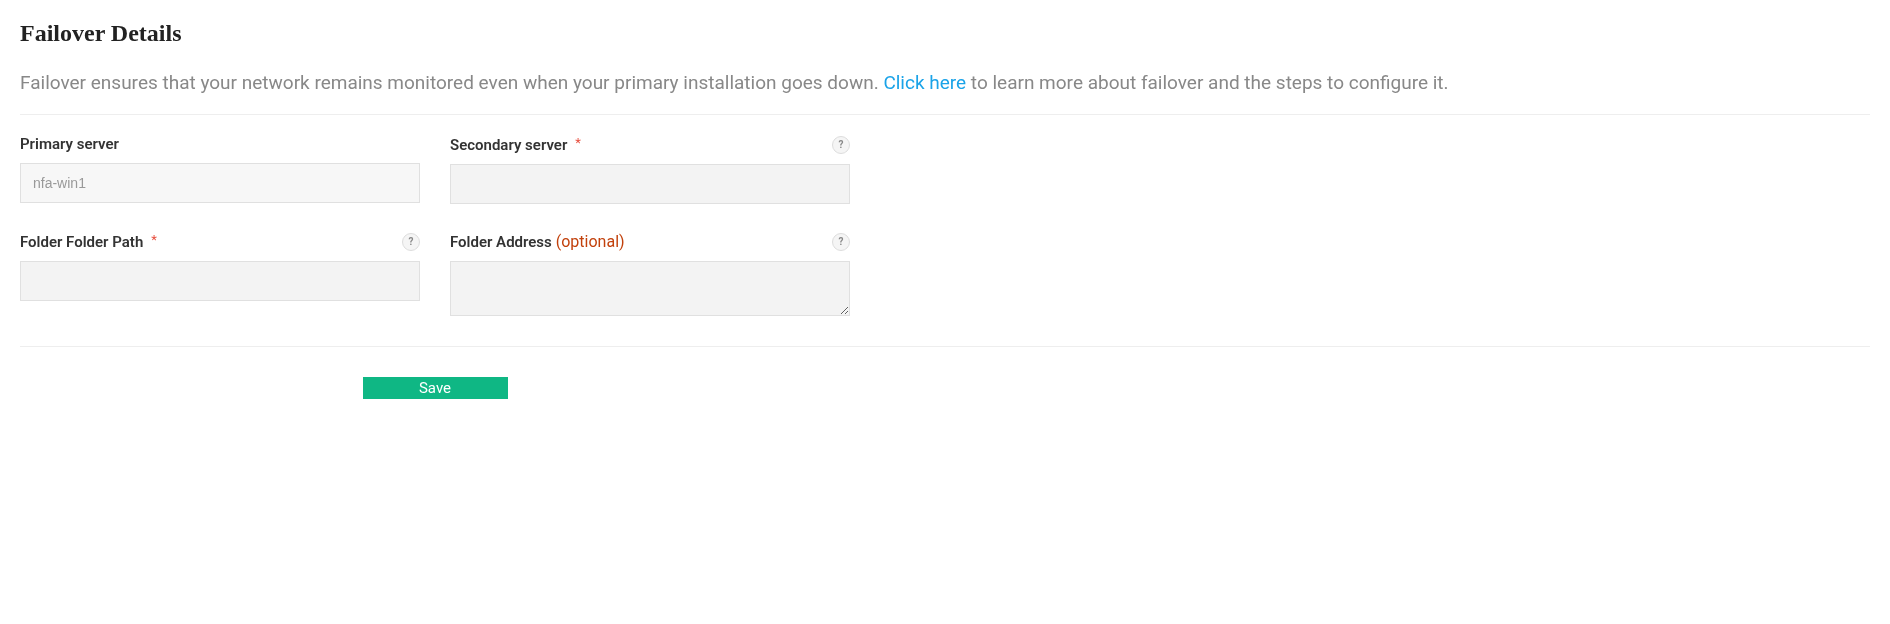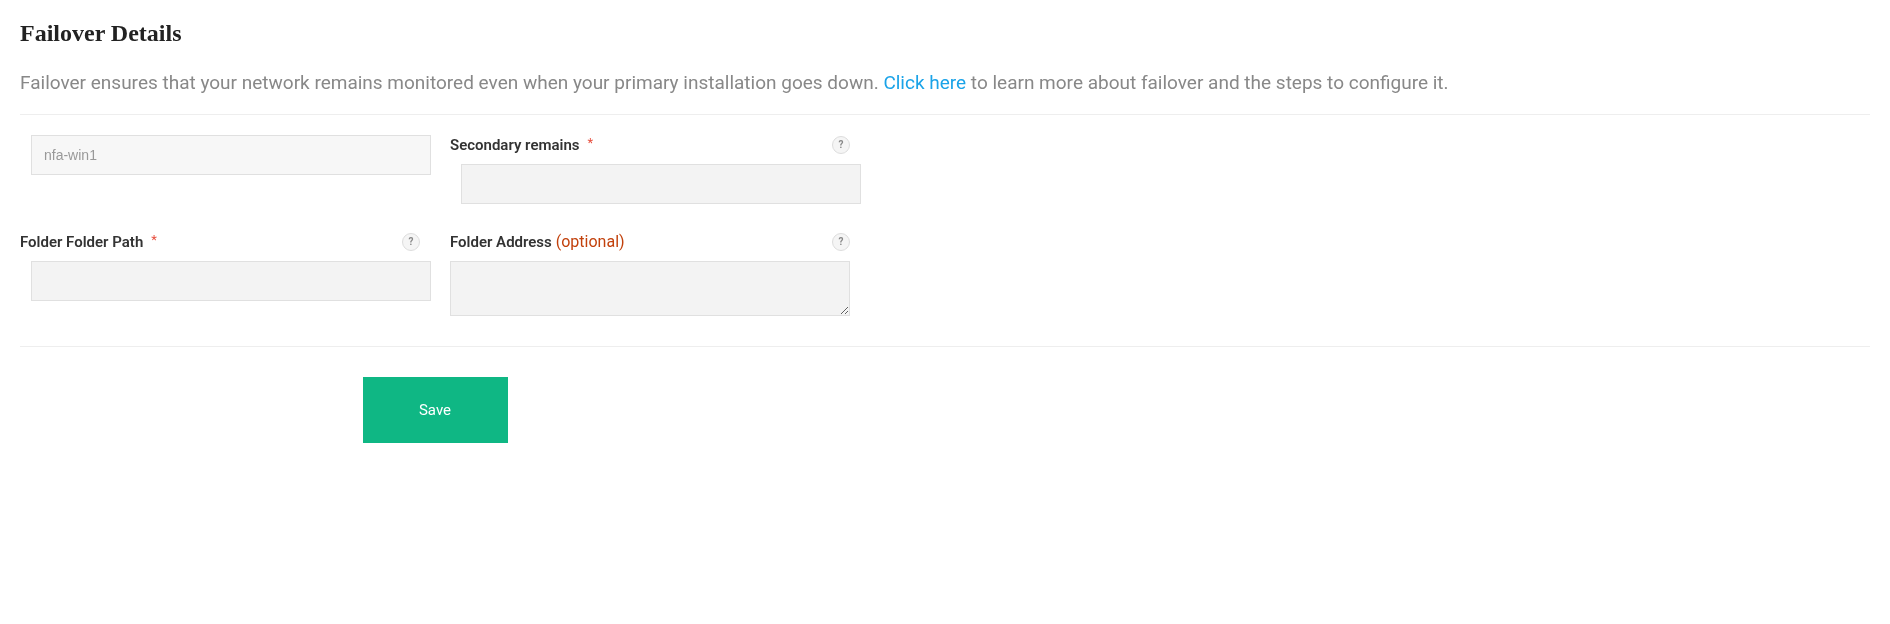--- a/index.html
+++ b/index.html
@@ -70,21 +70,20 @@
     }
     .form-input {
       height: 40px;
       border: 1px solid #e0e0e0;
       background: #f3f3f3;
       padding: 8px 12px;
       font-size: 14px;
       color: #555;
       outline: none;
       width: 100%;
-      margin-left: 11px;
     }
     .form-input.readonly {
       color: #999;
       background: #f7f7f7;
     }
     .form-textarea {
       height: 55px;
       border: 1px solid #e0e0e0;
       background: #f3f3f3;
       padding: 8px 12px;
@@ -116,47 +115,50 @@
     }
     .button-row {
       width: 830px;
       display: flex;
       justify-content: center;
     }
     .save-button {
       background: #0fb784;
       color: #fff;
       border: none;
-      padding: 24px 0;
+      padding: 2px 0;
       width: 145px;
       font-size: 15px;
       cursor: pointer;
       font-family: inherit;
     }
   </style>
 </head>
 <body>
 
 <h1 class="page-title">Failover Details</h1>
 <p class="page-description">
   <span>Failover ensures that your network remains monitored even when your primary installation goes down. </span><a href="#">Click here</a><span> to learn more about failover and the steps to configure it.</span>
 </p>
 
 <hr class="divider">
 
 <div class="form-grid">
 
   <div class="form-field">
+    <div class="form-label-row">
+      <span class="form-label">Primary server</span>
+    </div>
     <input type="text" class="form-input readonly" readonly="" value="nfa-win1" style="">
   </div>
 
   <div class="form-field">
     <div class="form-label-row">
       <span>
-        <span class="form-label">Secondary remains</span>
+        <span class="form-label">Secondary server</span>
         <span class="required-asterisk">*</span>
       </span>
       <span class="help-icon">?</span>
     </div>
     <input type="text" class="form-input" value="" style="">
   </div>
 
 
   <div class="form-field">
     <div class="form-label-row">

